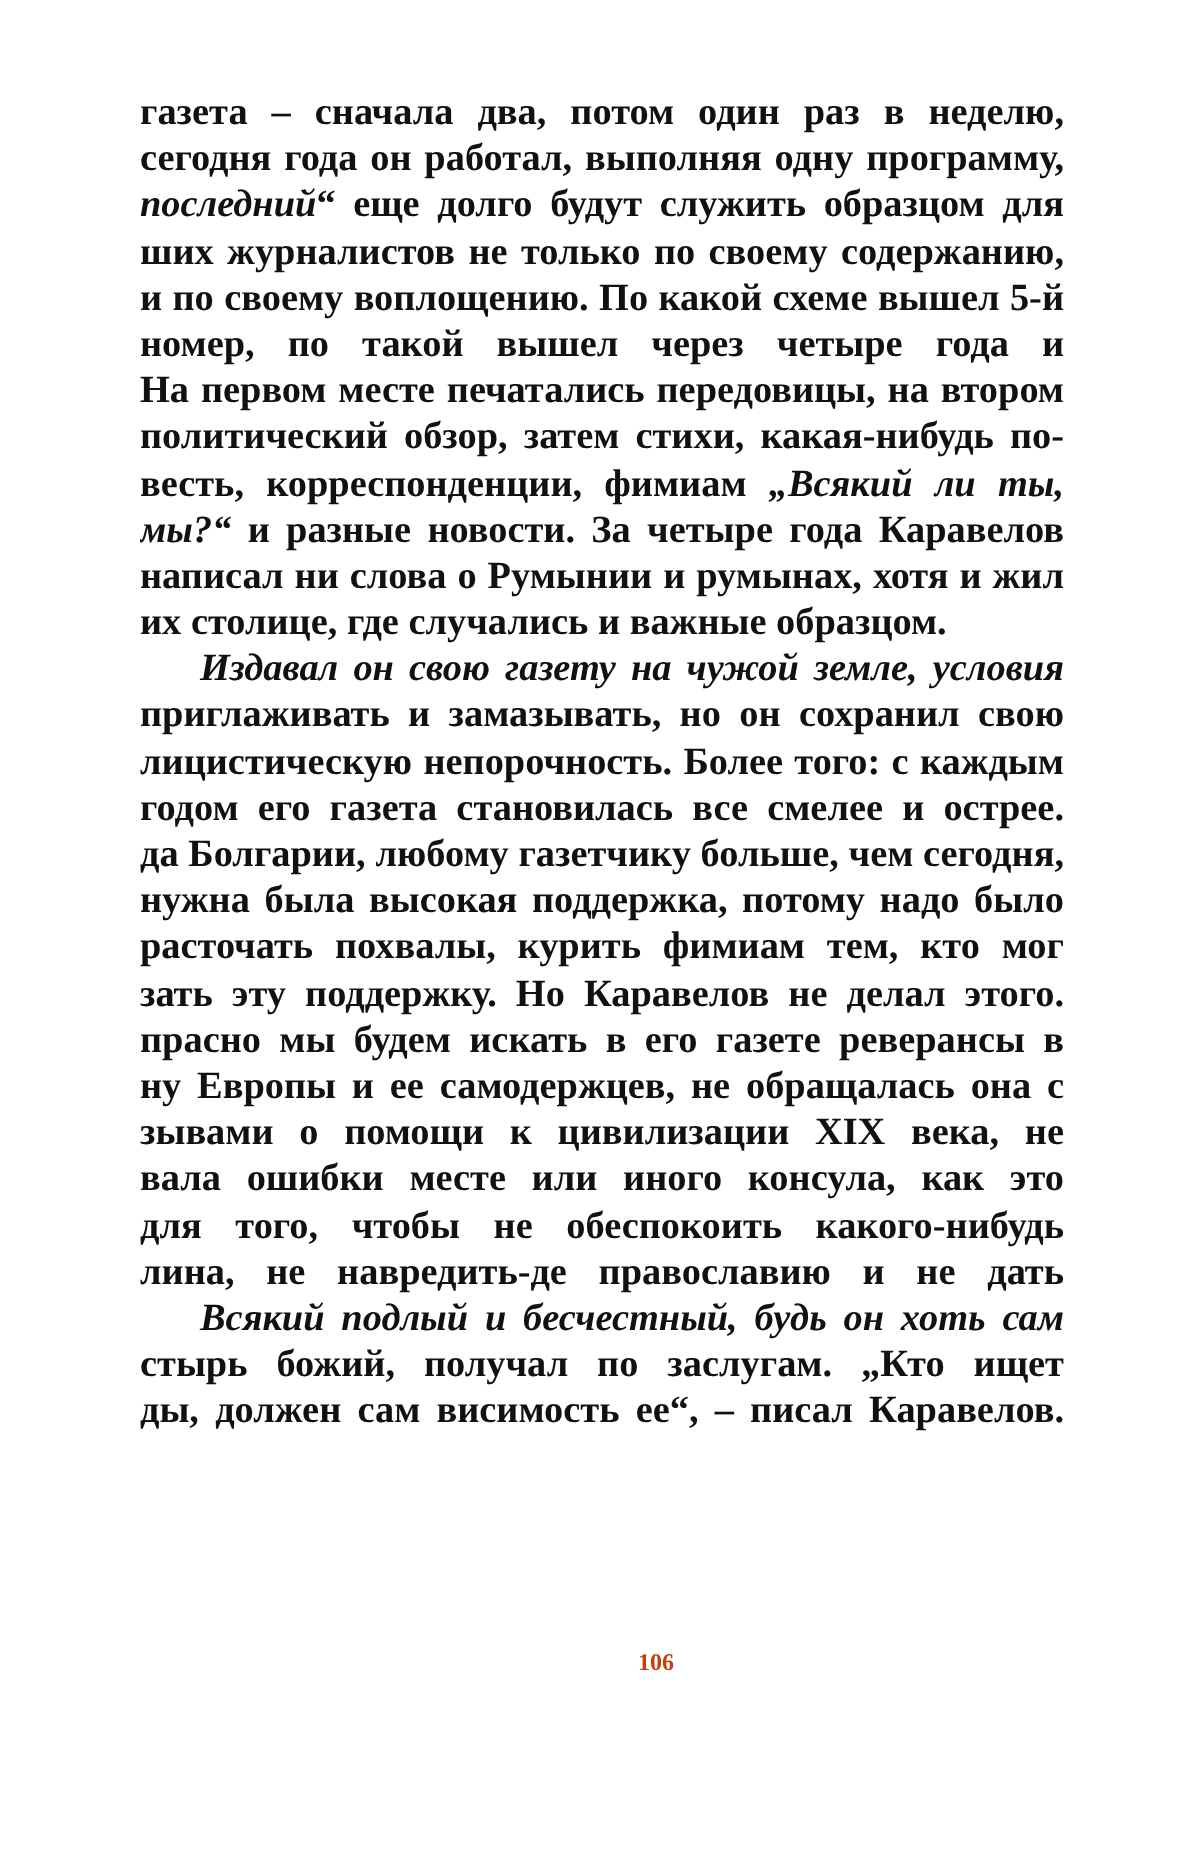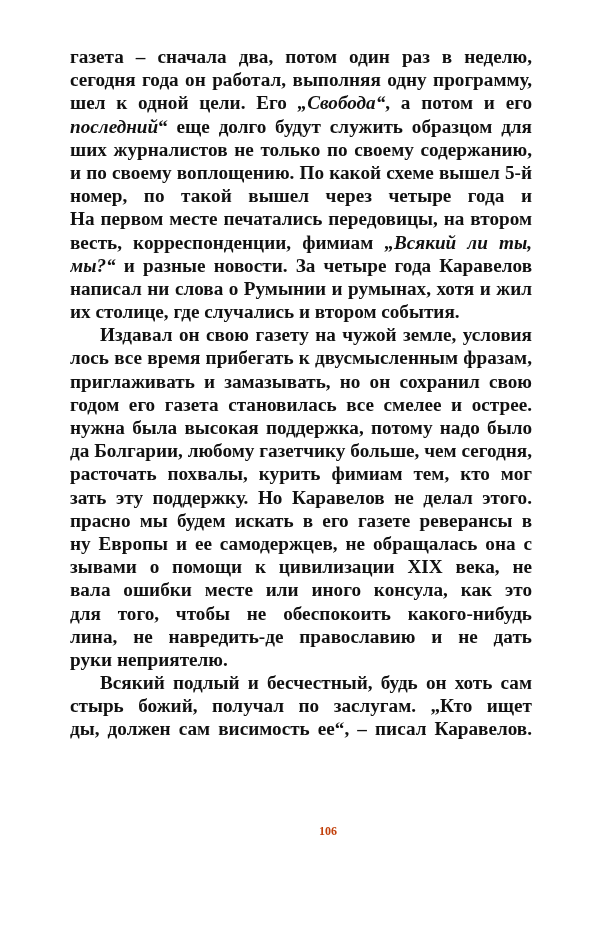--- a/index.html
+++ b/index.html
@@ -43,20 +43,21 @@
       text-align: justify;
       text-align-last: justify;
       white-space: normal;
       overflow: hidden;
     }
     .line.last {
       text-align-last: left;
     }
     .line.indent {
       padding-left: 30px;
+      font-style: italic;
     }
     .seg-italic {
       font-style: italic;
     }
     .page-number {
       position: absolute;
       left: 0;
       width: 600px;
       top: 824px;
       text-align: center;
@@ -68,47 +69,46 @@
     }
   </style>
 </head>
 <body>
 
 <div class="page">
   <div class="text-block" id="text-block">
       <div class="para">
         <span class="line"><span>газета – сначала два, потом один раз в неделю, целых</span></span>
         <span class="line"><span>сегодня года он работал, выполняя одну программу,</span></span>
-        <span class="line"><span>шел к одной цели. Его </span><span class="seg-italic">„Свобода“</span><span>, а потом и его </span></span>
         <span class="line"><span class="seg-italic">последний</span><span>“ еще долго будут служить образцом для на-</span></span>
         <span class="line"><span>ших журналистов не только по своему содержанию, но</span></span>
         <span class="line"><span>и по своему воплощению. По какой схеме вышел    5-й</span></span>
         <span class="line"><span>номер, по такой вышел через четыре года и последний.</span></span>
         <span class="line"><span>На первом месте печатались передовицы, на втором –</span></span>
+        <span class="line"><span>политический обзор, затем стихи, какая-нибудь по-</span></span>
         <span class="line"><span>весть, корреспонденции, фимиам </span><span class="seg-italic">„Всякий ли ты, кто</span></span>
         <span class="line"><span class="seg-italic">мы?“</span><span> и разные новости. За четыре года Каравелов не</span></span>
         <span class="line"><span>написал ни слова о Румынии и румынах, хотя и жил в</span></span>
-        <span class="line last"><span>их столице, где случались и втором события.</span></span>
+        <span class="line last"><span>их столице, где случались и важные образцом.</span></span>
       </div>
       <div class="para">
         <span class="line indent"><span>Издавал он свою газету на чужой земле, условия</span></span>
-        <span class="line"><span>лось все время прибегать к двусмысленным фразам,</span></span>
         <span class="line"><span>приглаживать и замазывать, но он сохранил свою пуб-</span></span>
+        <span class="line"><span>лицистическую непорочность. Более того: с каждым</span></span>
         <span class="line"><span>годом его газета становилась все смелее и острее. Тог-</span></span>
+        <span class="line"><span>да Болгарии, любому газетчику больше, чем сегодня,</span></span>
         <span class="line"><span>нужна была высокая поддержка, потому надо было</span></span>
-        <span class="line"><span>да Болгарии, любому газетчику больше, чем сегодня,</span></span>
         <span class="line"><span>расточать похвалы, курить фимиам тем, кто мог ока-</span></span>
         <span class="line"><span>зать эту поддержку. Но Каравелов не делал этого. На-</span></span>
         <span class="line"><span>прасно мы будем искать в его газете реверансы в сторо-</span></span>
         <span class="line"><span>ну Европы и ее самодержцев, не обращалась она с при-</span></span>
         <span class="line"><span>зывами о помощи к цивилизации XIX века, не замалчи-</span></span>
         <span class="line"><span>вала ошибки месте или иного консула, как это делали</span></span>
         <span class="line"><span>для того, чтобы не обеспокоить какого-нибудь власте-</span></span>
         <span class="line"><span>лина, не навредить-де православию и не дать козырь в</span></span>
-        <span class="line last"><span>руки неприятелю.</span></span>
       </div>
       <div class="para">
         <span class="line indent"><span>Всякий подлый и бесчестный, будь он хоть сам па-</span></span>
         <span class="line"><span>стырь божий, получал по заслугам. „Кто ищет свобо-</span></span>
         <span class="line"><span>ды, должен сам висимость ее“, – писал Каравелов.</span></span>
       </div>
     </div>
   <div class="page-number">106</div>
 </div>
 

